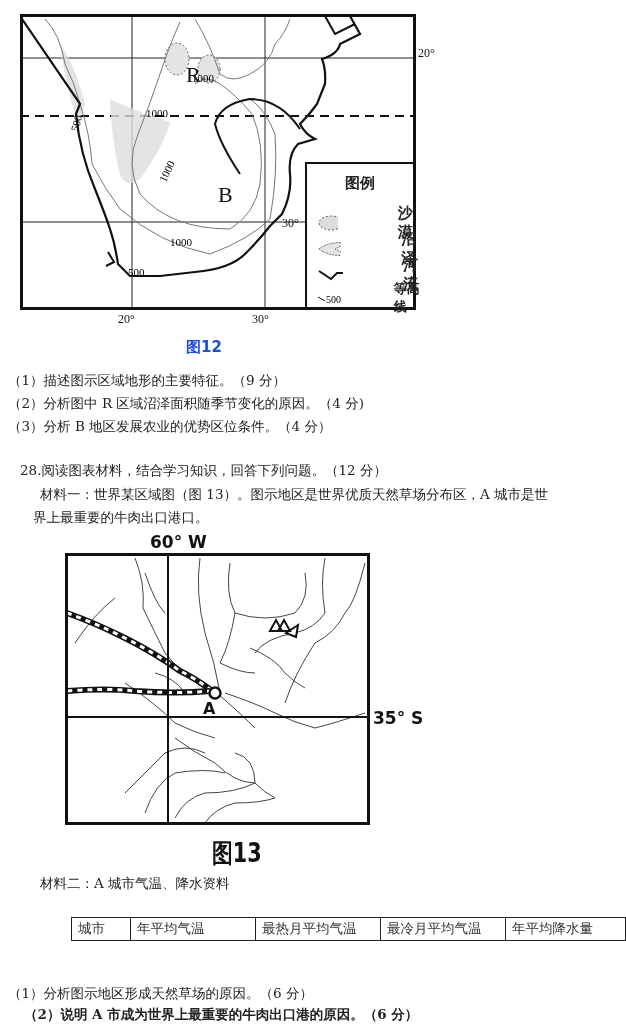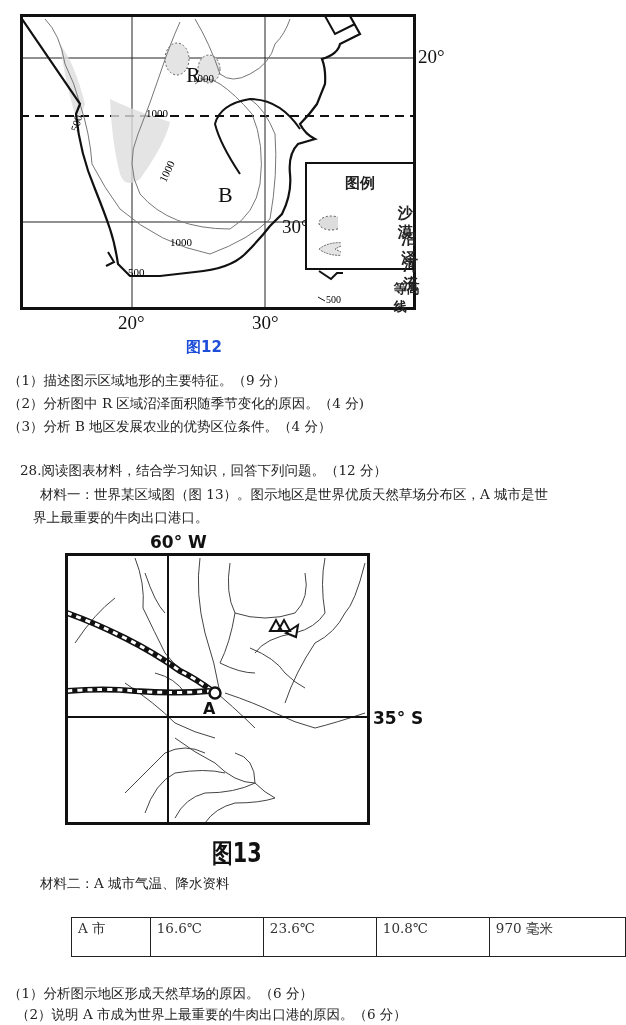--- a/index.html
+++ b/index.html
@@ -1,25 +1,25 @@
 <!DOCTYPE html>
 <html><head>
   <meta charset="utf-8">
   <style>
     html, body { margin: 0; padding: 0; background: #ffffff; }
     body { width: 626px; height: 1025px; position: relative; overflow: hidden;
            font-family: "DejaVu Serif", "Liberation Serif", serif; color: #222; }
     .abs { position: absolute; }
     .fig12 { left: 20px; top: 14px; width: 396px; height: 296px; }
     .fig13 { left: 65px; top: 553px; width: 305px; height: 272px; }
-    .maplabel { font-family: "Liberation Serif", "DejaVu Serif", serif; font-size: 19px; color: #111; }
+    .maplabel { font-family: "Liberation Serif", "DejaVu Serif", serif; font-size: 12px; color: #111; }
     .caption { font-family: "DejaVu Sans", sans-serif; font-size: 15px; font-weight: bold; color: #1d4ed8; }
     .caption13 { font-family: "DejaVu Sans", sans-serif; font-size: 26px; font-weight: bold; color: #111; transform: scaleX(0.8); transform-origin: left; }
     .qline { font-size: 13.5px; line-height: 20px; white-space: nowrap; color: #222; }
-    .legend { left: 305px; top: 162px; width: 110px; height: 108px; border: 2px solid #111; background: #fff; box-sizing: border-box; }
+    .legend { left: 305px; top: 162px; width: 110px; height: 147px; border: 2px solid #111; background: #fff; box-sizing: border-box; }
     .legend-title { font-family: "DejaVu Sans", sans-serif; font-weight: bold; font-size: 15px; text-align: center; margin-top: 10px; }
     .legend-row { position: absolute; left: 10px; display: flex; align-items: center; gap: 48px; }
     .legend-row span { font-family: "DejaVu Sans", sans-serif; font-weight: bold; font-size: 15px; margin-left: 12px; }
     table.climate { border-collapse: collapse; position: absolute; left: 71px; top: 917px; width: 555px; }
     table.climate td { border: 1px solid #222; font-size: 13.5px; padding: 2px 6px; vertical-align: top; color: #333; height: 18px; }
     table.climate tr.row2 td { height: 34px; }
   </style>
 </head>
 <body>
 
@@ -149,24 +149,24 @@
   </svg>
   <div class="abs maplabel" style="left:138px; top:146px; font-family:'DejaVu Sans', sans-serif; font-weight:bold; font-size:16px;">A</div>
 </div>
 <div class="abs maplabel" style="left:373px; top:708px; font-family:'DejaVu Sans', sans-serif; font-weight:bold; font-size:17px;text-align:center;">35° S</div>
 <div class="abs caption13" style="left:212px; top:836px;">图13</div>
 
 <div class="abs qline" style="left:40px; top:873px;">材料二：A 城市气温、降水资料</div>
 
 <table class="climate">
   <tbody>
-  <tr class="row2">
-    <td>A 市</td>
-    <td>16.6℃</td>
-    <td>23.6℃</td>
-    <td>10.8℃</td>
-    <td>970 毫米</td>
+      <tr>
+    <td style="width:46px;">城市</td>
+    <td style="width:112px;">年平均气温</td>
+    <td style="width:112px;">最热月平均气温</td>
+    <td style="width:112px;">最冷月平均气温</td>
+    <td>年平均降水量</td>
   </tr>
 </tbody>
   </table>
 
 <div class="abs qline" style="left:8px; top:983px;">（1）分析图示地区形成天然草场的原因。（6 分）</div>
-<div class="abs qline" style="left:16px; top:1004px;">（2）说明 A 市成为世界上最重要的牛肉出口港的原因。（6 分）</div>
+<div class="abs qline" style="left:24px; top:1004px;font-weight:bold;">（2）说明 A 市成为世界上最重要的牛肉出口港的原因。（6 分）</div>
 
 </body></html>

